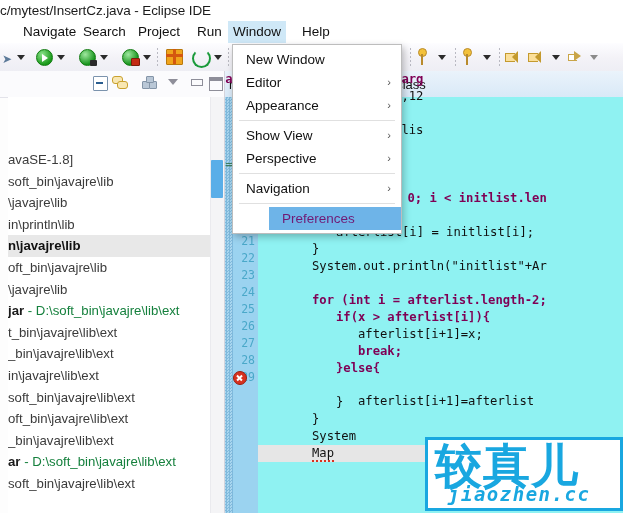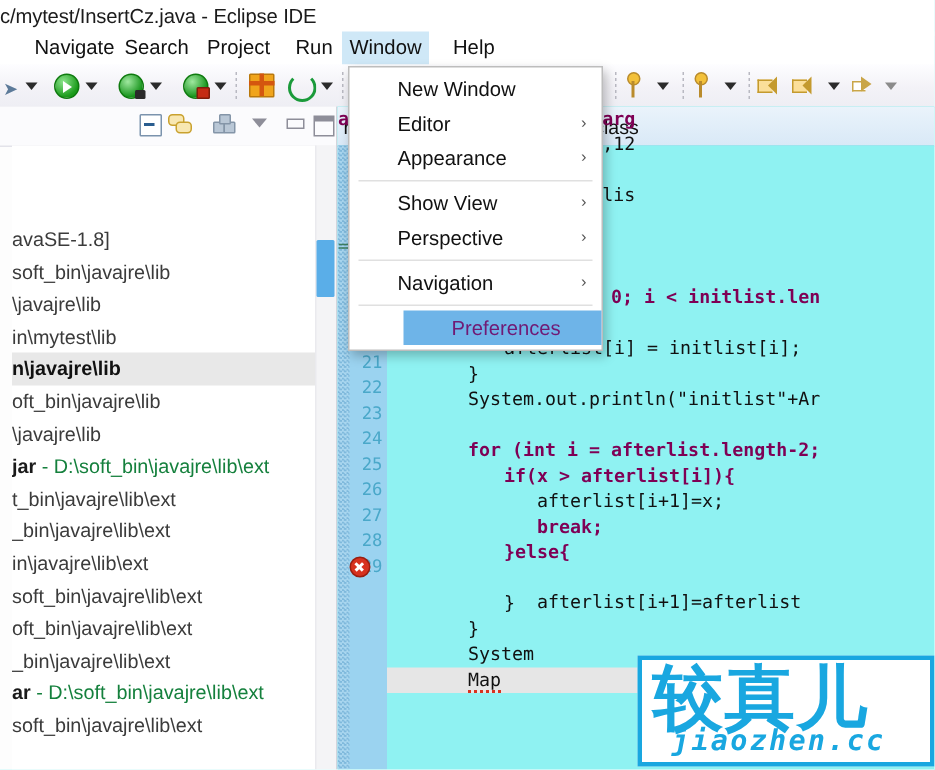--- a/index.html
+++ b/index.html
@@ -181,21 +181,21 @@
 
   
   .dropdown{
     position:absolute;left:232px;top:44px;width:168px;
     background:#ffffff;border:1px solid #bdbdbd;
     box-shadow:2px 3px 7px rgba(0,0,0,0.25);
     z-index:50;padding:3px 0;
   }
   .ditem{
     height:23px;line-height:23px;font-size:13.5px;color:#111;
-    padding-left:32px;position:relative;white-space:nowrap;cursor:default;
+    padding-left:13px;position:relative;white-space:nowrap;cursor:default;
   }
   .ditem.hl{background:#6eb4e8;color:#701a75;margin-left:36px;}
   .ditem .arrow{
     position:absolute;right:10px;top:7px;font-size:11px;color:#555;line-height:9px;
   }
   .dsep{height:1px;background:#e0e0e0;margin:3px 6px;}
 
   
   .wm{
     position:absolute;right:0;bottom:2px;width:198px;height:74px;
@@ -294,21 +294,21 @@
     <span class="vb ic-vmenu" style="left:168px;position:absolute;"></span>
     <span class="vb ic-min" style="left:190px;position:absolute;"></span>
     <span class="vb ic-max" style="left:209px;position:absolute;top:6px;"></span>
   </div>
 
   <div class="leftpanel">
     <div class="tree" style="top:52px">
       <div class="trow">avaSE-1.8]</div>
       <div class="trow">soft_bin\javajre\lib</div>
       <div class="trow">\javajre\lib</div>
-      <div class="trow">in\mytest\lib</div>
+      <div class="trow">in\println\lib</div>
       <div class="trow sel">n\javajre\lib</div>
       <div class="trow">oft_bin\javajre\lib</div>
       <div class="trow">\javajre\lib</div>
       <div class="trow"><b>jar</b><span class="dim"> - D:\soft_bin\javajre\lib\ext</span></div>
       <div class="trow">t_bin\javajre\lib\ext</div>
       <div class="trow">_bin\javajre\lib\ext</div>
       <div class="trow">in\javajre\lib\ext</div>
       <div class="trow">soft_bin\javajre\lib\ext</div>
       <div class="trow">oft_bin\javajre\lib\ext</div>
       <div class="trow">_bin\javajre\lib\ext</div>

